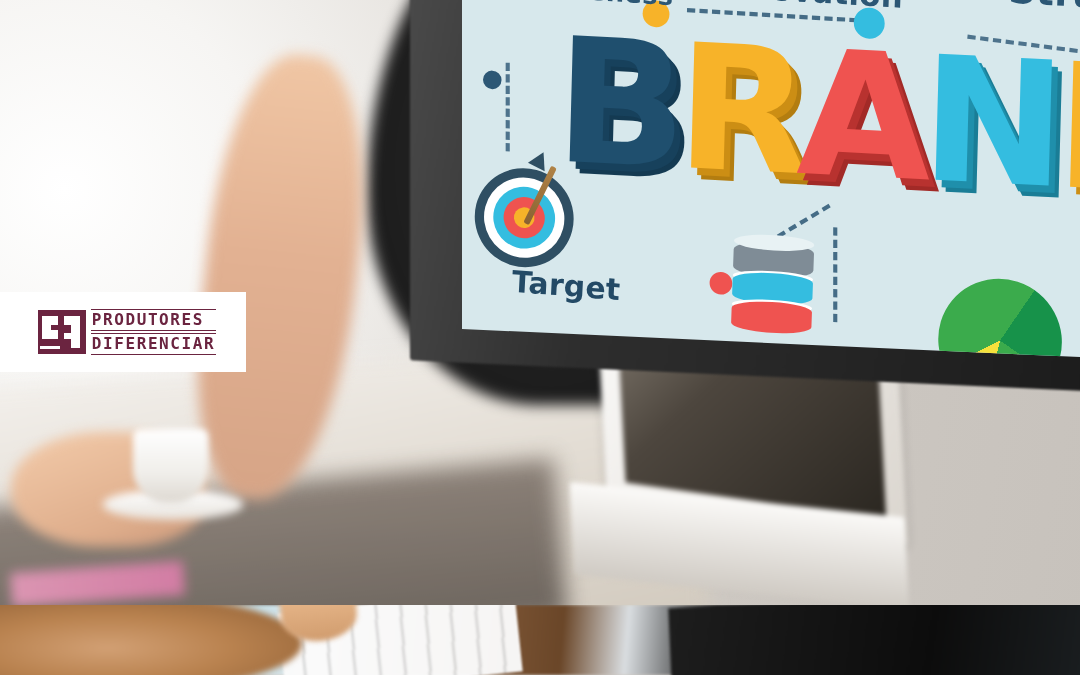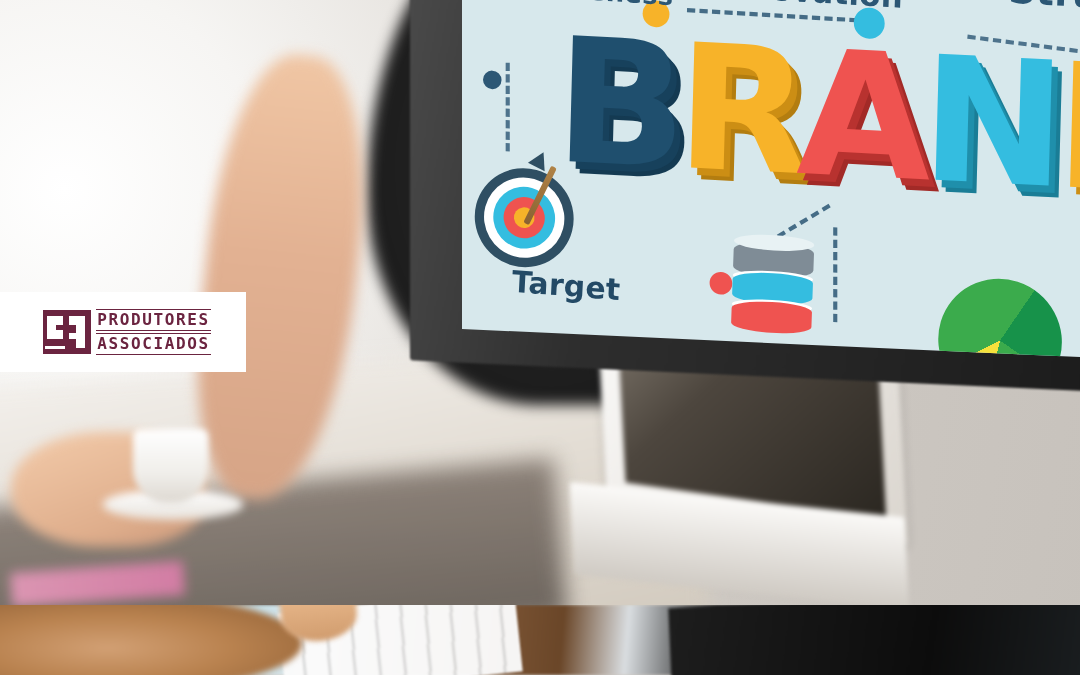--- a/index.html
+++ b/index.html
@@ -358,18 +358,18 @@
         <svg width="48" height="44" viewBox="0 0 48 44" aria-hidden="true">
           <rect x="0" y="0" width="48" height="44" fill="#6b2440"></rect>
           <path d="M4 6 h16 v9 h-7 v5 h7 v9 h-16 z" fill="#ffffff"></path>
           <path d="M26 6 h16 v32 h-9 v-9 h-7 v-6 h7 v-8 h-7 z" fill="#ffffff"></path>
           <rect x="4" y="31" width="16" height="7" fill="#6b2440"></rect>
           <rect x="2" y="36" width="20" height="3" fill="#ffffff"></rect>
         </svg>
       </div>
       <div class="logo-words">
         <div class="logo-word">PRODUTORES</div>
-        <div class="logo-word">ASSOCIADOS</div>
+        <div class="logo-word">DIFERENCIAR</div>
       </div>
     </div>
   </div>
 
 </div>
 
 </body></html>

